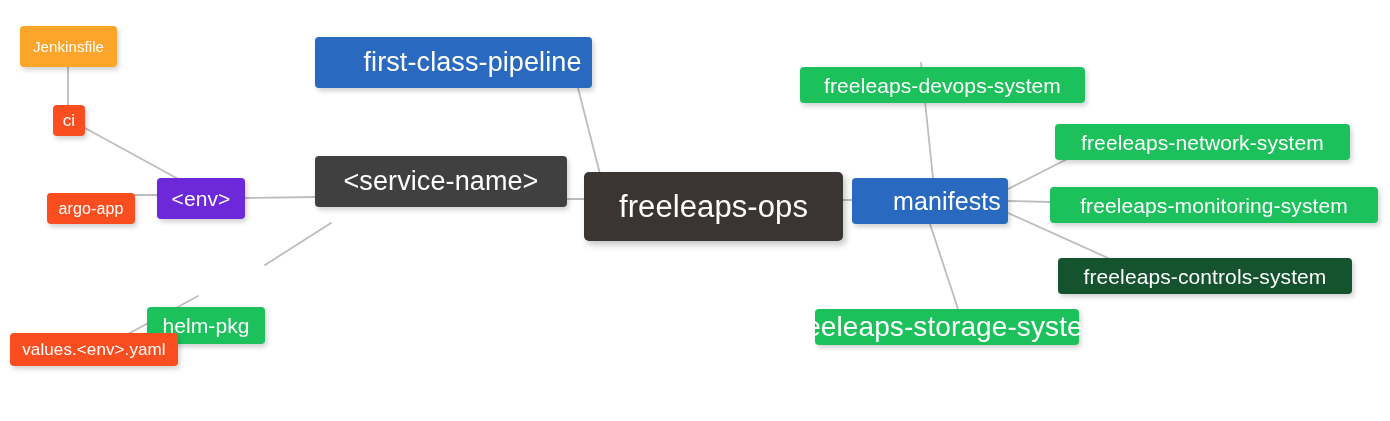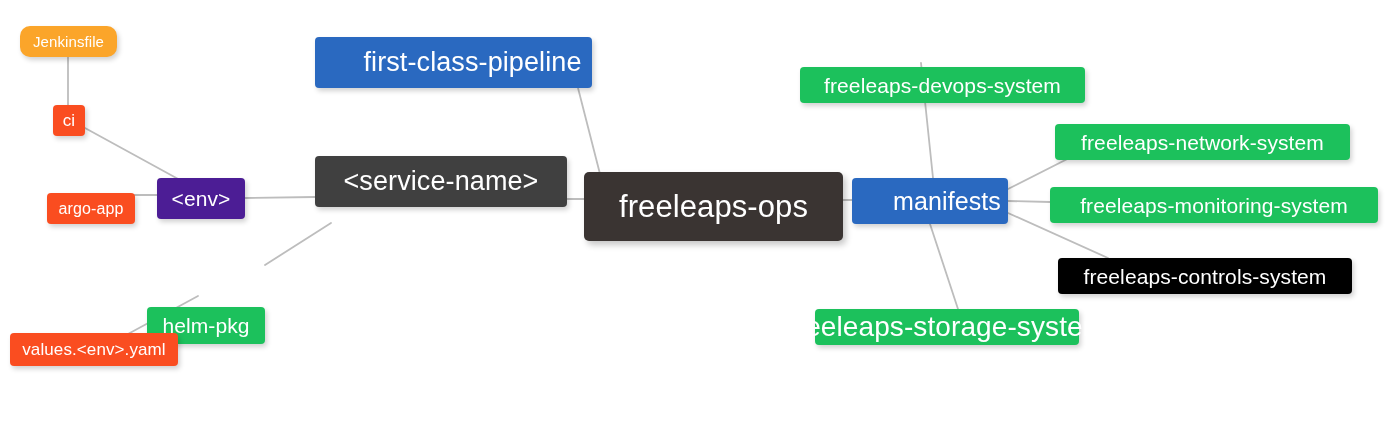--- a/index.html
+++ b/index.html
@@ -73,47 +73,47 @@
       </div>
       <div class="node" style="left: 315px; top: 37px; width: 277px; height: 51px; background: rgb(42, 105, 192); font-size: 27px; padding-left: 48px;">
         <span>first-class-pipeline</span>
       </div>
       <div class="node" style="left: 315px; top: 156px; width: 252px; height: 51px; background: #404040; font-size: 27px;">
         <span>&lt;service-name&gt;</span>
       </div>
       <div class="node" style="left: 852px; top: 178px; width: 156px; height: 46px; background: rgb(42, 105, 192); font-size: 25px; padding-left: 44px;">
         <span>manifests</span>
       </div>
-      <div class="node" style="left: 157px; top: 178px; width: 88px; height: 41px; background: #4c1d95; font-size: 21px;">
+      <div class="node" style="left: 157px; top: 178px; width: 88px; height: 41px; background: #6d28d9; font-size: 21px;">
         <span>&lt;env&gt;</span>
       </div>
       <div class="node" style="left: 147px; top: 259px; width: 118px; height: 37px; background: rgb(28, 193, 92); font-size: 21px; margin-top: 48px;">
         <span>helm-pkg</span>
       </div>
       <div class="node" style="left: 53px; top: 105px; width: 32px; height: 31px; background: rgb(250, 77, 32); font-size: 17px;">
         <span>ci</span>
       </div>
       <div class="node" style="left: 33px; top: 193px; width: 88px; height: 31px; background: rgb(250, 77, 32); font-size: 16px; margin-left: 14px;">
         <span>argo-app</span>
       </div>
       <div class="node" style="left: 10px; top: 333px; width: 168px; height: 33px; background: rgb(250, 77, 32); font-size: 17px;">
         <span>values.&lt;env&gt;.yaml</span>
       </div>
-      <div class="node" style="left: 20px; top: 26px; width: 97px; height: 31px; background: rgb(251, 165, 42); font-size: 15px; border-radius: 10px;">
+      <div class="node" style="left: 20px; top: 26px; width: 97px; height: 41px; background: rgb(251, 165, 42); font-size: 15px;">
         <span>Jenkinsfile</span>
       </div>
       <div class="node" style="left: 800px; top: 27px; width: 285px; height: 36px; background: rgb(28, 193, 92); font-size: 21px; margin-top: 40px;">
         <span>freeleaps-devops-system</span>
       </div>
       <div class="node" style="left: 1055px; top: 124px; width: 295px; height: 36px; background: rgb(28, 193, 92); font-size: 21px;">
         <span>freeleaps-network-system</span>
       </div>
       <div class="node" style="left: 1050px; top: 187px; width: 328px; height: 36px; background: rgb(28, 193, 92); font-size: 21px;">
         <span>freeleaps-monitoring-system</span>
       </div>
-      <div class="node" style="left: 1058px; top: 258px; width: 294px; height: 36px; background: #000000; font-size: 21px;">
+      <div class="node" style="left: 1058px; top: 258px; width: 294px; height: 36px; background: #14532d; font-size: 21px;">
         <span>freeleaps-controls-system</span>
       </div>
       <div class="node" style="left: 815px; top: 309px; width: 264px; height: 36px; background: rgb(28, 193, 92); font-size: 28px;">
         <span>freeleaps-storage-system</span>
       </div>
     </div>
 </div>
 
 </body></html>

